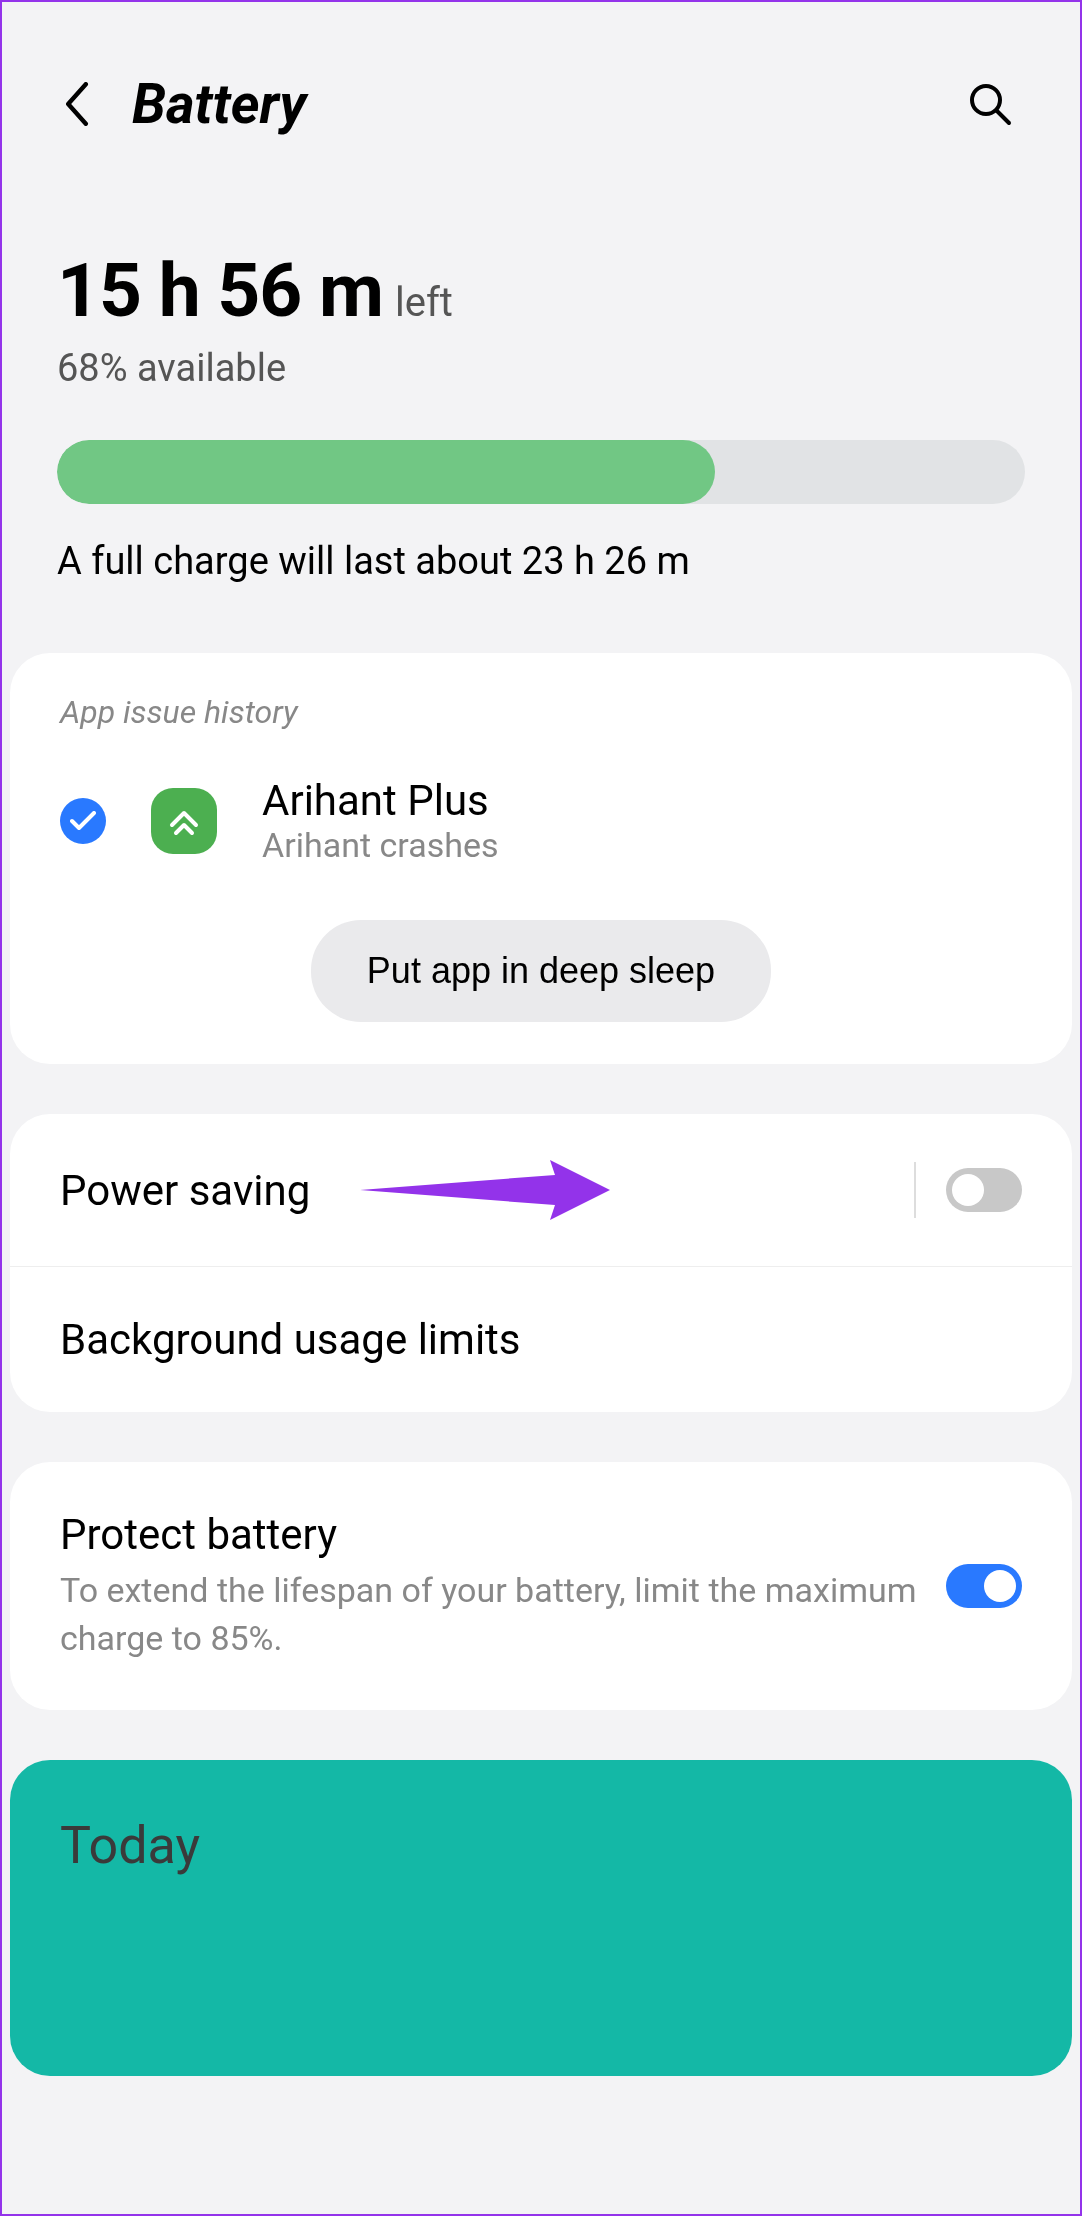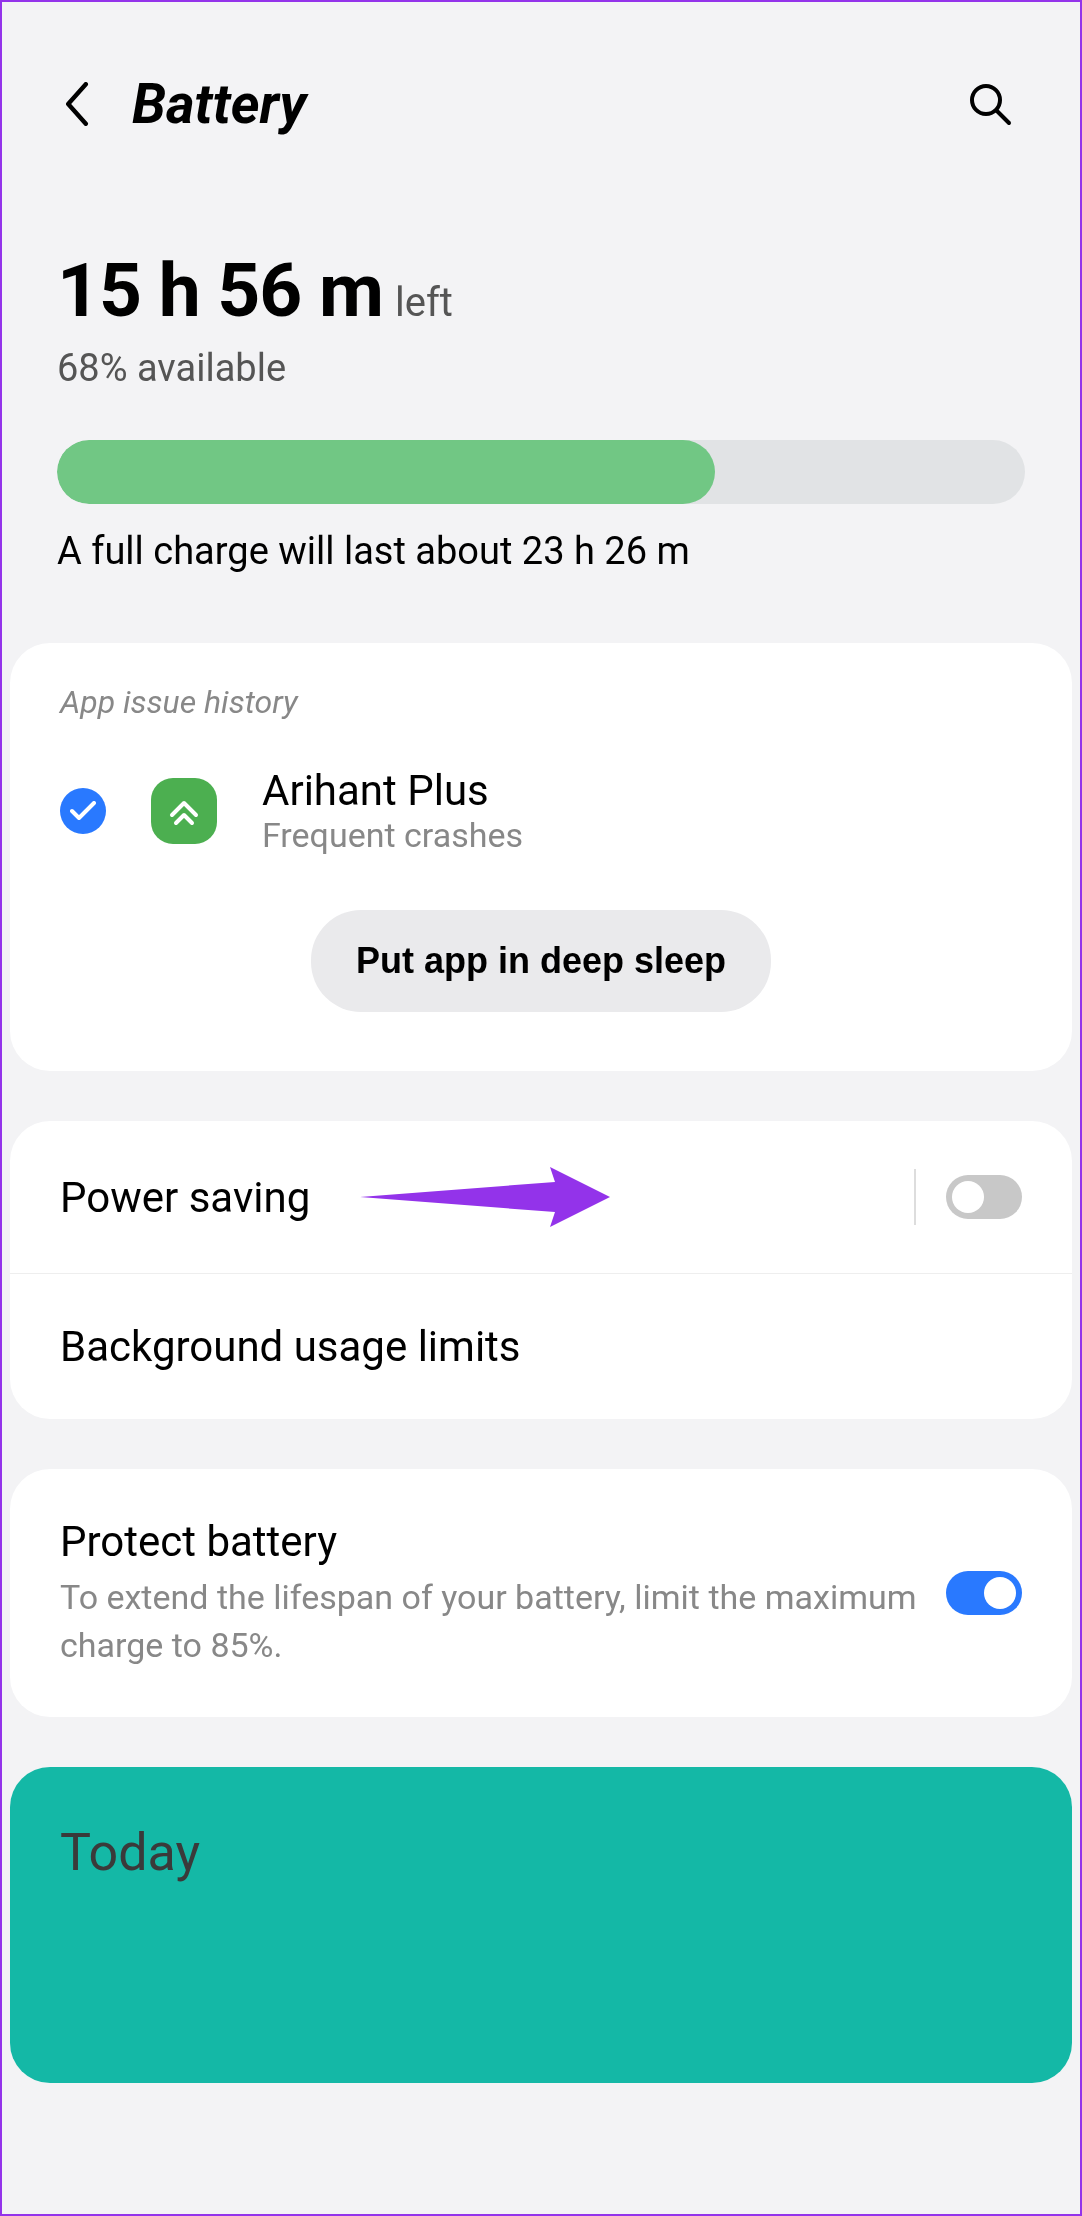--- a/index.html
+++ b/index.html
@@ -74,21 +74,21 @@
       overflow: hidden;
     }
     .progress-fill {
       height: 100%;
       background: #71c784;
       border-radius: 34px;
     }
     .full-charge {
       font-size: 38px;
       color: #000;
-      margin-top: 25px;
+      margin-top: 35px;
     }
     .card {
       background: #fff;
       border-radius: 40px;
       margin: 30px 8px 0 8px;
       padding: 40px 50px;
     }
     .card-header {
       font-size: 32px;
       color: #888;
@@ -127,29 +127,29 @@
     .issue-title {
       font-size: 42px;
       color: #000;
       font-weight: 400;
     }
     .issue-sub {
       font-size: 34px;
       color: #888;
     }
     .deep-sleep-btn {
-      margin: 55px auto 19px auto;
+      margin: 55px auto 2px auto;
       display: block;
       width: 460px;
       padding: 30px 0;
       border: none;
       background: #eaeaec;
       border-radius: 50px;
       font-size: 36px;
-      font-weight: 700;
+      font-weight: 400;
       color: #000;
     }
     .settings-card {
       background: #fff;
       border-radius: 40px;
       margin: 50px 8px 0 8px;
     }
     .setting-row {
       display: flex;
       align-items: center;
@@ -273,21 +273,21 @@
         </svg>
     </div>
     <div class="app-icon">
       <svg viewBox="0 0 36 36">
           <path d="M6 22 L18 10 L30 22" stroke="#fff" stroke-width="4" fill="none" stroke-linecap="round" stroke-linejoin="round"></path>
           <path d="M10 30 L18 22 L26 30" stroke="#fff" stroke-width="4" fill="none" stroke-linecap="round" stroke-linejoin="round"></path>
         </svg>
     </div>
     <div class="issue-text">
       <div class="issue-title">Arihant Plus</div>
-      <div class="issue-sub">Frequent crashes</div>
+      <div class="issue-sub">Arihant crashes</div>
     </div>
   </div>
   <button class="deep-sleep-btn">Put app in deep sleep</button>
 </div>
 
 <div class="settings-card">
   <div class="setting-row">
     <div class="setting-label">Power saving</div>
     <svg class="arrow-annotation" viewBox="0 0 260 70">
       <path d="M5 35 L200 20 L195 5 L255 35 L195 65 L200 50 L5 35 Z" fill="#9333ea"></path>

